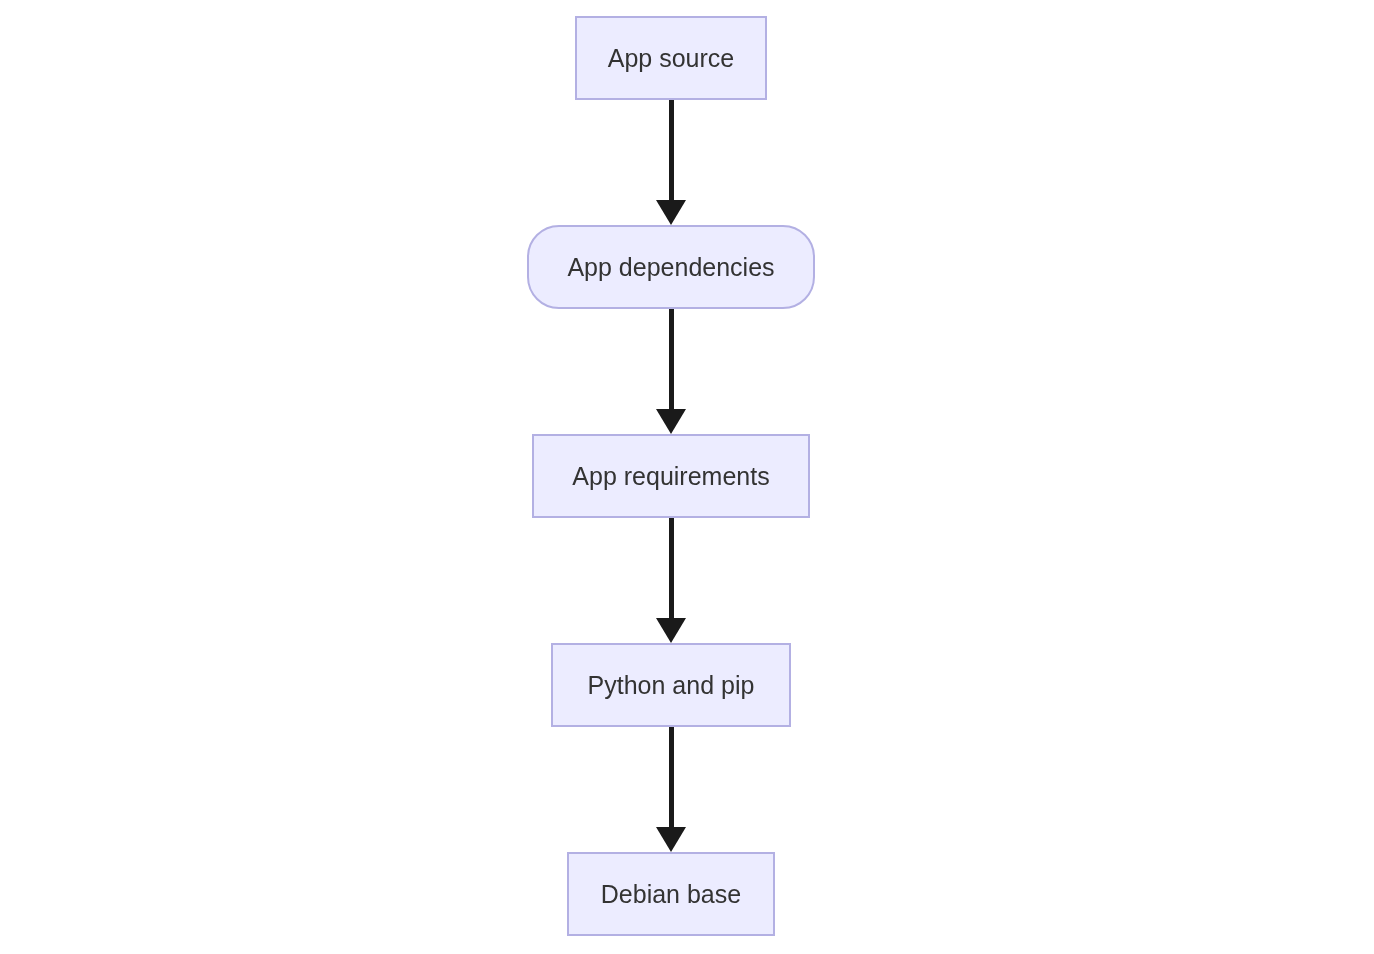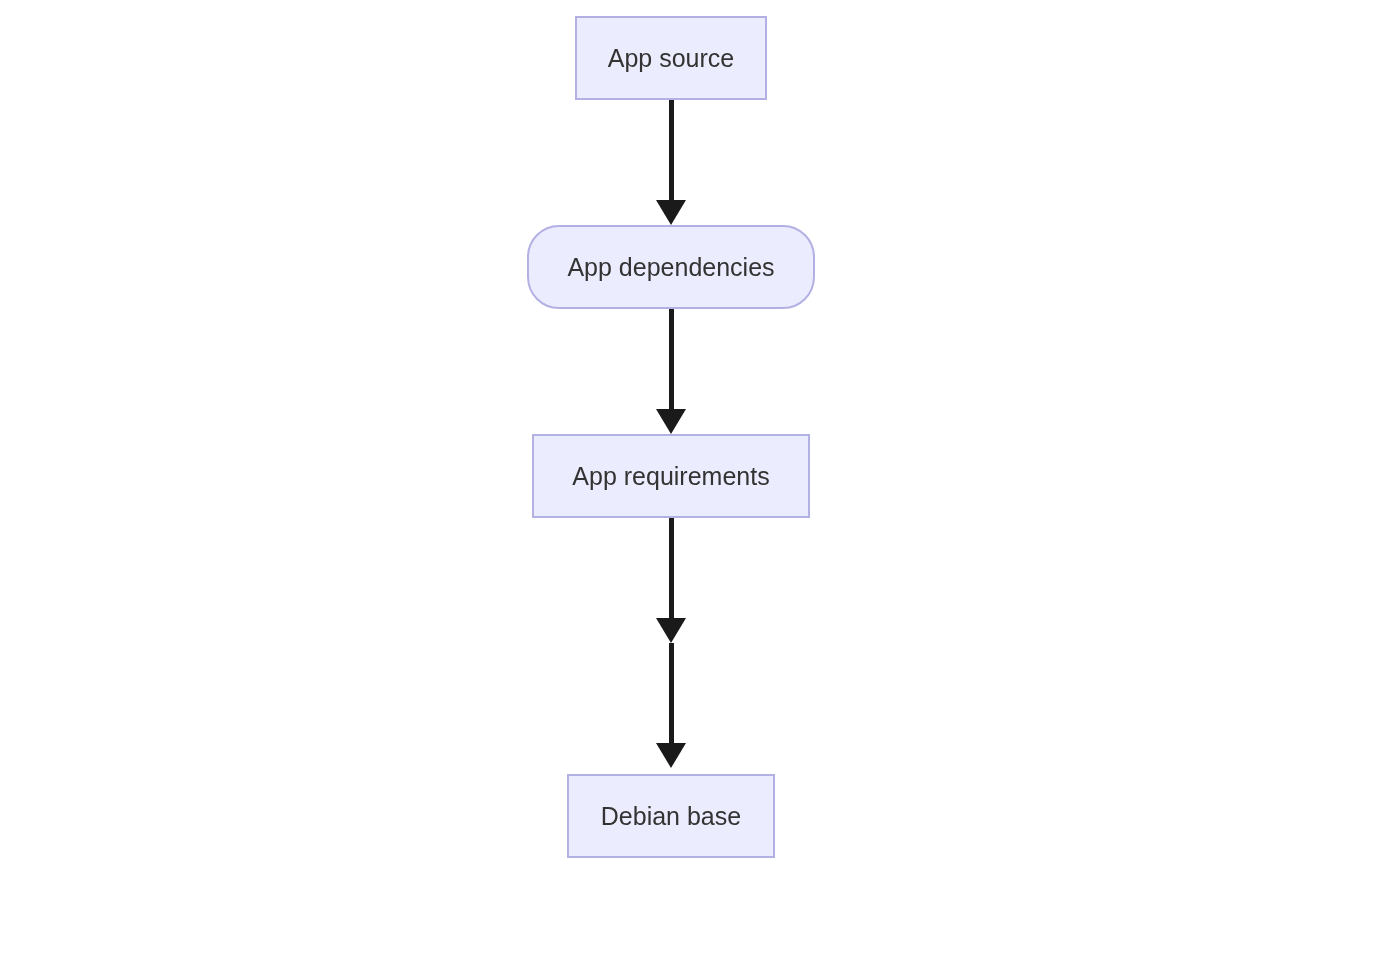--- a/index.html
+++ b/index.html
@@ -36,21 +36,21 @@
     align-items: center;
     justify-content: center;
     white-space: nowrap;
     flex: 0 0 auto;
   }
   
   .node.n1 { width: 192px; }
   .node.n2 { width: 288px; border-radius: 32px; }
   .node.n3 { width: 278px; }
   .node.n4 { width: 240px; }
-  .node.n5 { width: 208px; margin-top: 6px; }
+  .node.n5 { width: 208px; }
 
   .arrow {
     display: flex;
     flex-direction: column;
     align-items: center;
     height: 125px;
     flex: 0 0 auto;
   }
   .arrow .shaft {
     width: 5px;
@@ -91,20 +91,23 @@
 
     <div class="node n3">
       <span>App requirements</span>
     </div>
 
     <div class="arrow">
       <div class="shaft"></div>
       <div class="head"></div>
     </div>
 
+    <div class="node n4">
+      <span>Python and pip</span>
+    </div>
 
     <div class="arrow">
       <div class="shaft"></div>
       <div class="head"></div>
     </div>
 
     <div class="node n5">
       <span>Debian base</span>
     </div>
 

